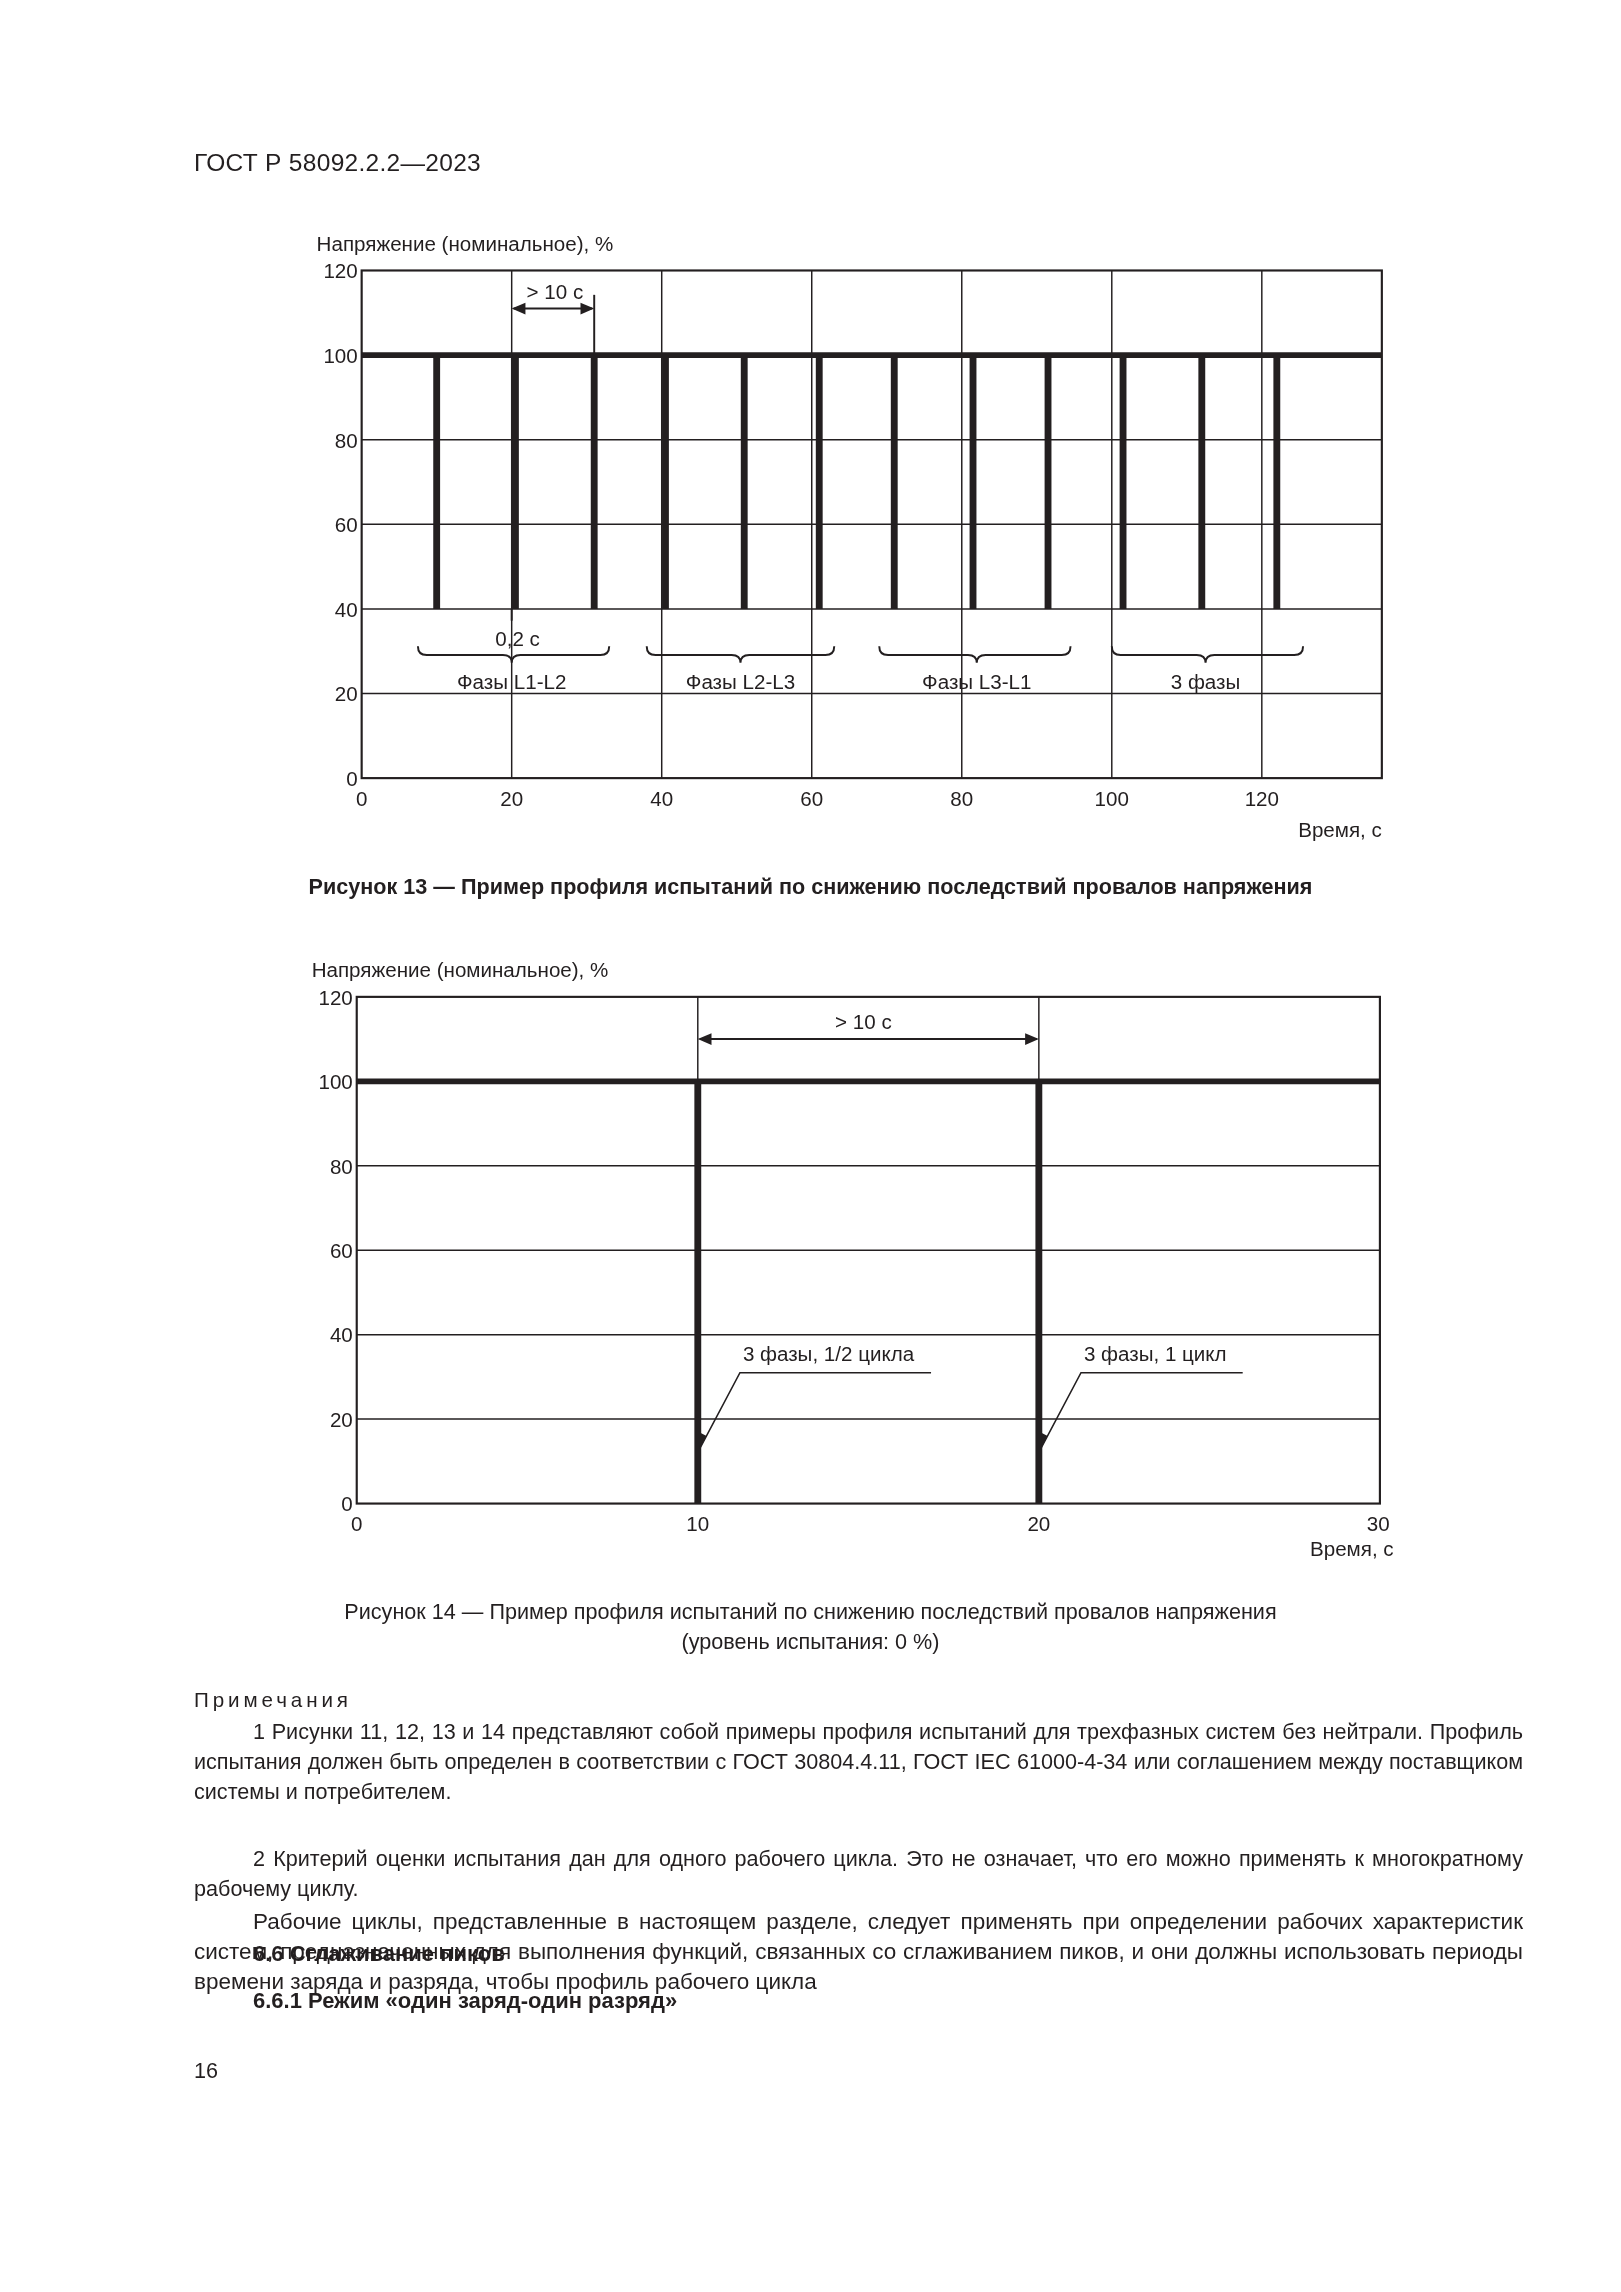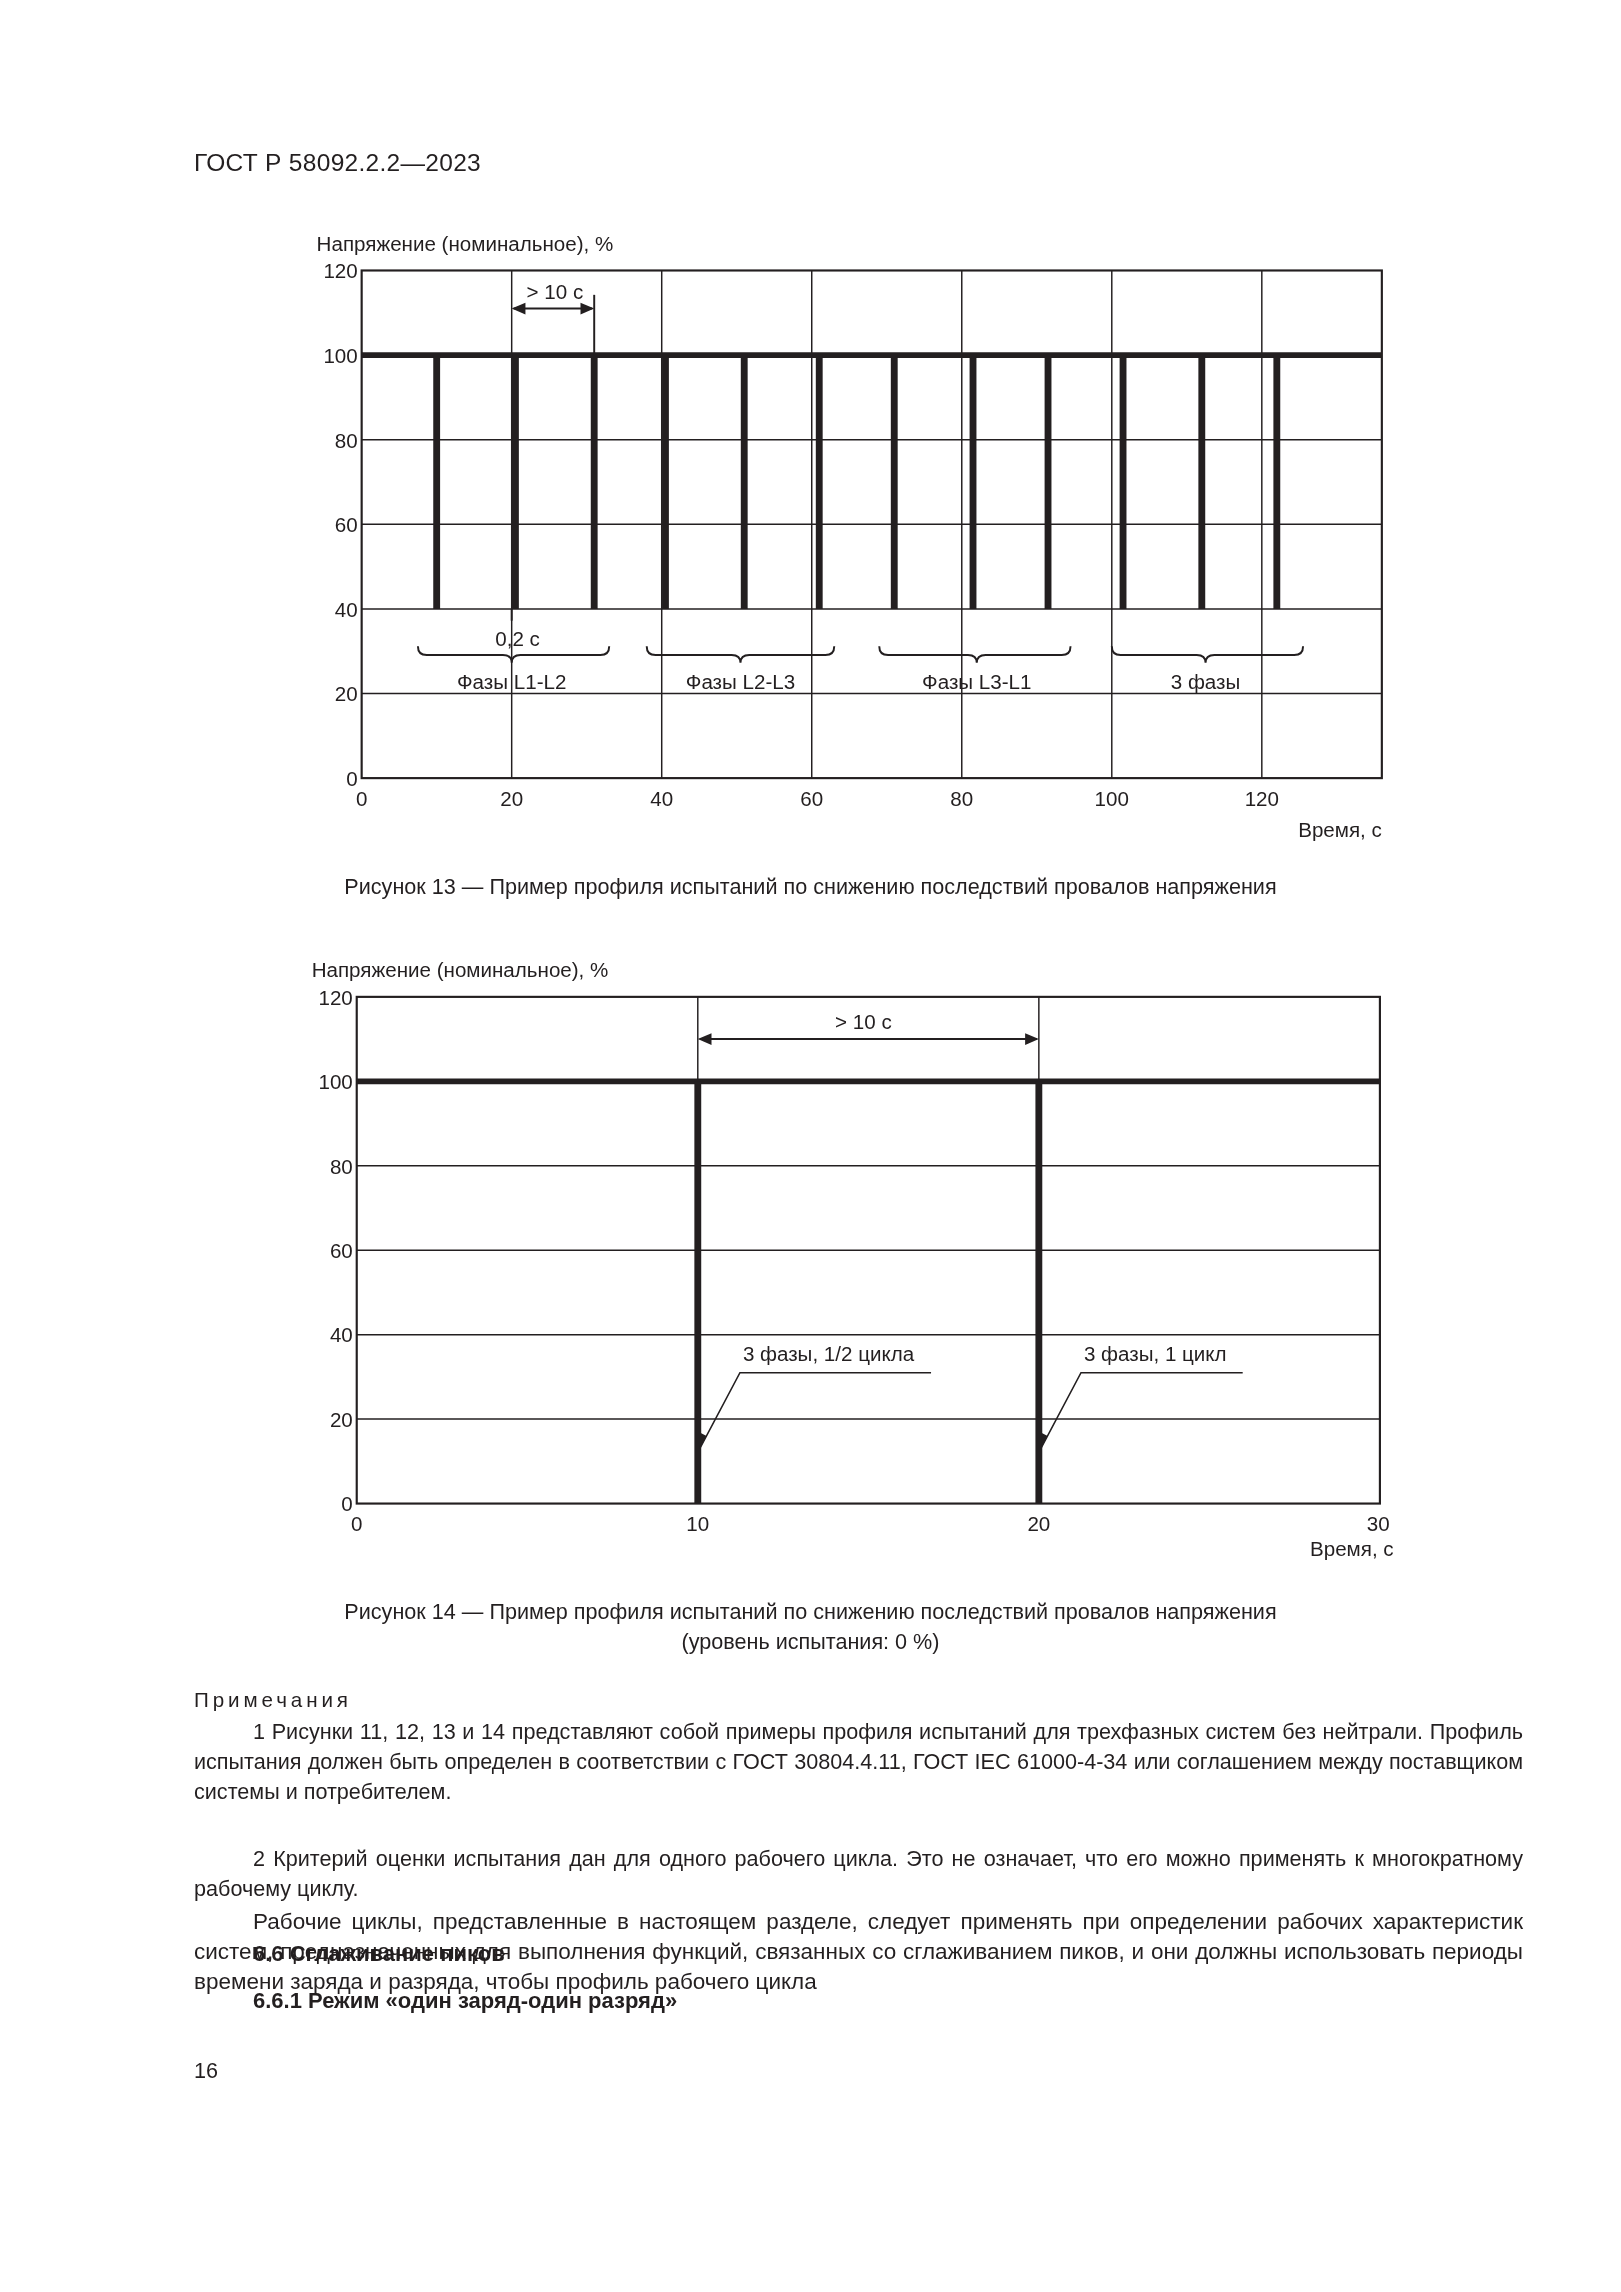--- a/index.html
+++ b/index.html
@@ -73,21 +73,21 @@
     <path d="M426.40808823529414 659.3333333333334 q0 9 9 9 L513.0882352941177 668.3333333333334 q9 0 9 8 q0 -8 9 -8 L612.5955882352941 668.3333333333334 q9 0 9 -9" fill="none" stroke="#231f20" stroke-width="2"></path>
     <text x="522.0882352941177" y="703.3333333333334" font-size="21" text-anchor="middle">Фазы L1-L2</text>
     <path d="M659.8676470588235 659.3333333333334 q0 9 9 9 L746.5477941176471 668.3333333333334 q9 0 9 8 q0 -8 9 -8 L842.2279411764706 668.3333333333334 q9 0 9 -9" fill="none" stroke="#231f20" stroke-width="2"></path>
     <text x="755.5477941176471" y="703.3333333333334" font-size="21" text-anchor="middle">Фазы L2-L3</text>
     <path d="M897.1544117647059 659.3333333333334 q0 9 9 9 L987.6617647058823 668.3333333333334 q9 0 9 8 q0 -8 9 -8 L1083.3419117647059 668.3333333333334 q9 0 9 -9" fill="none" stroke="#231f20" stroke-width="2"></path>
     <text x="996.6617647058823" y="703.3333333333334" font-size="21" text-anchor="middle">Фазы L3-L1</text>
     <path d="M1134.4411764705883 659.3333333333334 q0 9 9 9 L1221.1213235294117 668.3333333333334 q9 0 9 8 q0 -8 9 -8 L1320.6286764705883 668.3333333333334 q9 0 9 -9" fill="none" stroke="#231f20" stroke-width="2"></path>
     <text x="1230.1213235294117" y="703.3333333333334" font-size="21" text-anchor="middle">3 фазы</text>
   </svg>
 
-<div class="caption" style="top:872px;">
+<div class="caption" style="top:872px;font-weight:bold;">
   <div>Рисунок 13 — Пример профиля испытаний по снижению последствий провалов напряжения</div>
 </div>
 
 <svg id="chart2" class="chart-svg" width="1621" height="1588" viewBox="0 0 1654 1620">
     <text x="318" y="997" font-size="21">Напряжение (номинальное), %</text>
     <text x="360" y="1542" font-size="21" text-anchor="end">0</text>
     <line x1="364" x2="1408" y1="1447.8333333333333" y2="1447.8333333333333" stroke="#231f20" stroke-width="1.5"></line>
     <text x="360" y="1455.8333333333333" font-size="21" text-anchor="end">20</text>
     <line x1="364" x2="1408" y1="1361.6666666666667" y2="1361.6666666666667" stroke="#231f20" stroke-width="1.5"></line>
     <text x="360" y="1369.6666666666667" font-size="21" text-anchor="end">40</text>

